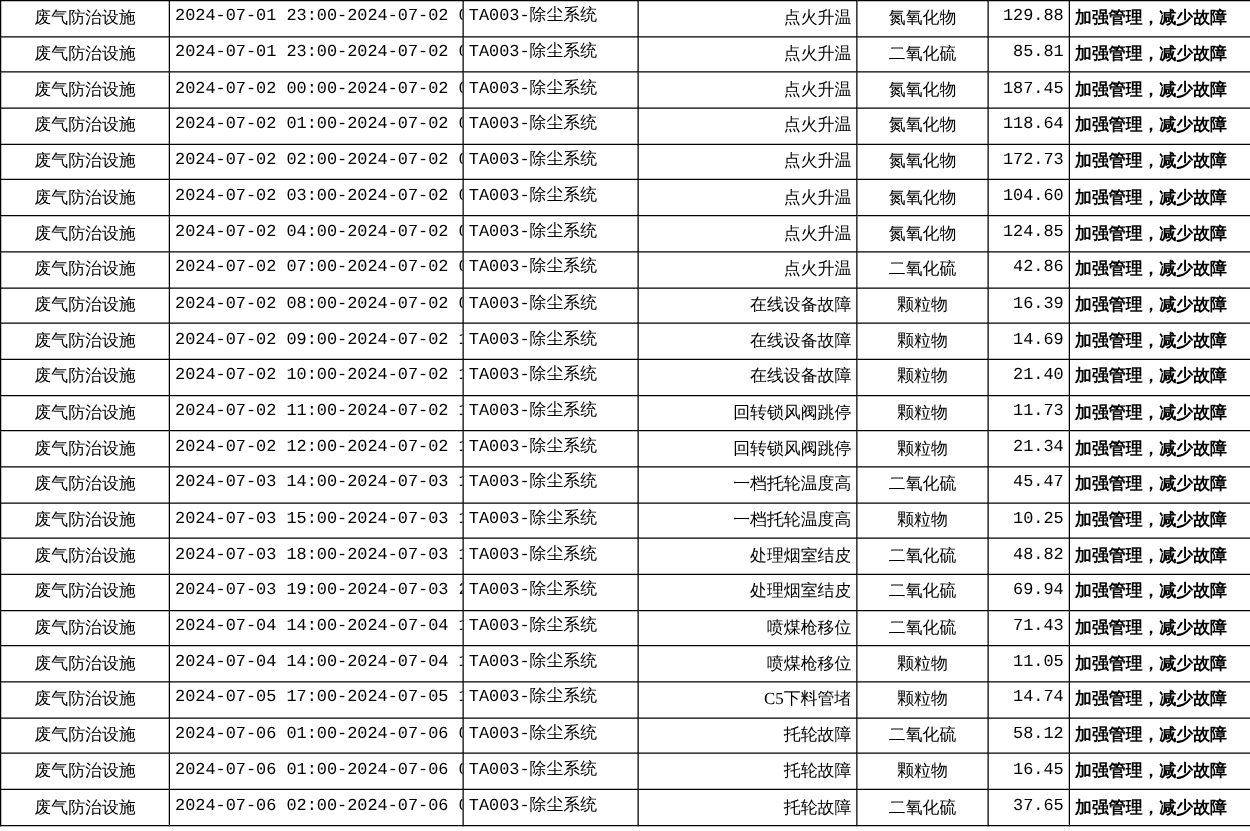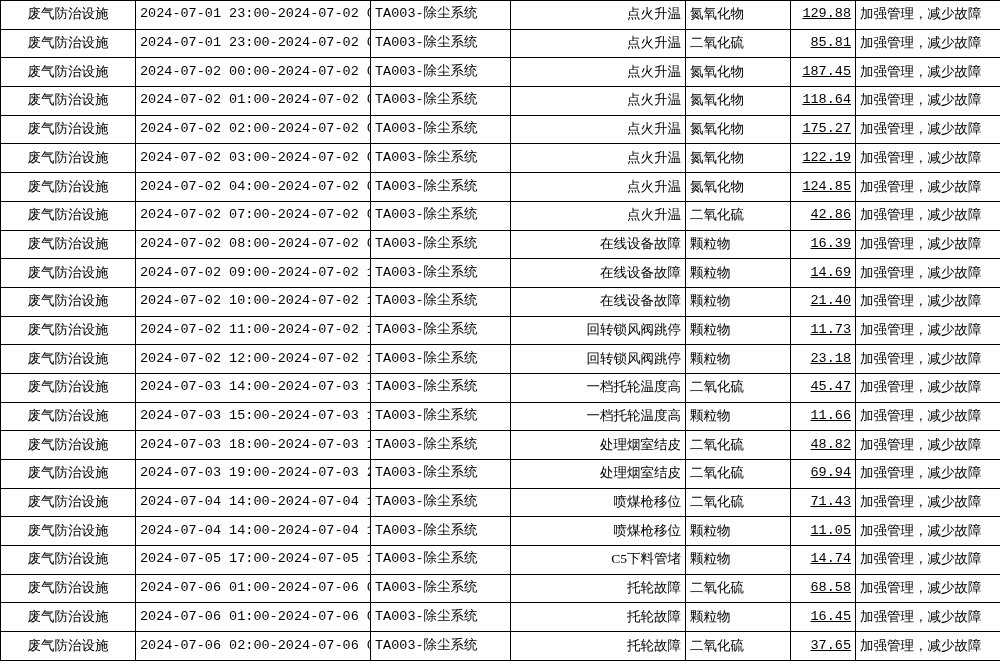--- a/index.html
+++ b/index.html
@@ -44,27 +44,27 @@
   col.c-system   { width: 140px; }
   col.c-reason   { width: 175px; }
   col.c-pollutant{ width: 105px; }
   col.c-value    { width: 65px; }
   col.c-measure  { width: 145px; }
 
   td.facility  { text-align: center; }
   td.period    { text-align: center; font-family: "Liberation Mono", "DejaVu Sans Mono", monospace; font-size: 13px; letter-spacing: 0px; }
   td.system    { text-align: left; font-family: "Liberation Mono", "DejaVu Sans Mono", monospace; font-size: 12.5px; }
   td.reason    { text-align: right; }
-  td.pollutant { text-align: left; }
-  td.value     { text-align: right; padding-right: 10px; font-family: "Liberation Mono", "DejaVu Sans Mono", monospace; font-size: 13px; text-decoration: underline; }
+  td.pollutant { text-align: center; }
+  td.value     { text-align: right; padding-right: 10px; font-family: "Liberation Mono", "DejaVu Sans Mono", monospace; font-size: 13px; }
   td.measure   { text-align: left; padding-left: 6px; }
 
   
   table.data-table tr td:first-child { border-left: 1px solid #000; }
-  table.data-table tr td:last-child { border-right: none; }
+  table.data-table tr td:last-child { border-right: none; font-weight: bold; }
 </style>
 </head>
 <body>
 
 <div class="sheet">
   <table class="data-table">
     <colgroup>
       <col class="c-facility">
       <col class="c-period">
       <col class="c-system">
@@ -109,30 +109,30 @@
           <td class="pollutant">氮氧化物</td>
           <td class="value">118.64</td>
           <td class="measure">加强管理，减少故障</td>
         </tr>
         <tr>
           <td class="facility">废气防治设施</td>
           <td class="period">2024-07-02 02:00-2024-07-02 03:00</td>
           <td class="system">TA003-除尘系统</td>
           <td class="reason">点火升温</td>
           <td class="pollutant">氮氧化物</td>
-          <td class="value">175.27</td>
+          <td class="value">172.73</td>
           <td class="measure">加强管理，减少故障</td>
         </tr>
         <tr>
           <td class="facility">废气防治设施</td>
           <td class="period">2024-07-02 03:00-2024-07-02 04:00</td>
           <td class="system">TA003-除尘系统</td>
           <td class="reason">点火升温</td>
           <td class="pollutant">氮氧化物</td>
-          <td class="value">122.19</td>
+          <td class="value">104.60</td>
           <td class="measure">加强管理，减少故障</td>
         </tr>
         <tr>
           <td class="facility">废气防治设施</td>
           <td class="period">2024-07-02 04:00-2024-07-02 05:00</td>
           <td class="system">TA003-除尘系统</td>
           <td class="reason">点火升温</td>
           <td class="pollutant">氮氧化物</td>
           <td class="value">124.85</td>
           <td class="measure">加强管理，减少故障</td>
@@ -181,39 +181,39 @@
           <td class="pollutant">颗粒物</td>
           <td class="value">11.73</td>
           <td class="measure">加强管理，减少故障</td>
         </tr>
         <tr>
           <td class="facility">废气防治设施</td>
           <td class="period">2024-07-02 12:00-2024-07-02 13:00</td>
           <td class="system">TA003-除尘系统</td>
           <td class="reason">回转锁风阀跳停</td>
           <td class="pollutant">颗粒物</td>
-          <td class="value">23.18</td>
+          <td class="value">21.34</td>
           <td class="measure">加强管理，减少故障</td>
         </tr>
         <tr>
           <td class="facility">废气防治设施</td>
           <td class="period">2024-07-03 14:00-2024-07-03 15:00</td>
           <td class="system">TA003-除尘系统</td>
           <td class="reason">一档托轮温度高</td>
           <td class="pollutant">二氧化硫</td>
           <td class="value">45.47</td>
           <td class="measure">加强管理，减少故障</td>
         </tr>
         <tr>
           <td class="facility">废气防治设施</td>
           <td class="period">2024-07-03 15:00-2024-07-03 16:00</td>
           <td class="system">TA003-除尘系统</td>
           <td class="reason">一档托轮温度高</td>
           <td class="pollutant">颗粒物</td>
-          <td class="value">11.66</td>
+          <td class="value">10.25</td>
           <td class="measure">加强管理，减少故障</td>
         </tr>
         <tr>
           <td class="facility">废气防治设施</td>
           <td class="period">2024-07-03 18:00-2024-07-03 19:00</td>
           <td class="system">TA003-除尘系统</td>
           <td class="reason">处理烟室结皮</td>
           <td class="pollutant">二氧化硫</td>
           <td class="value">48.82</td>
           <td class="measure">加强管理，减少故障</td>
@@ -253,21 +253,21 @@
           <td class="pollutant">颗粒物</td>
           <td class="value">14.74</td>
           <td class="measure">加强管理，减少故障</td>
         </tr>
         <tr>
           <td class="facility">废气防治设施</td>
           <td class="period">2024-07-06 01:00-2024-07-06 02:00</td>
           <td class="system">TA003-除尘系统</td>
           <td class="reason">托轮故障</td>
           <td class="pollutant">二氧化硫</td>
-          <td class="value">68.58</td>
+          <td class="value">58.12</td>
           <td class="measure">加强管理，减少故障</td>
         </tr>
         <tr>
           <td class="facility">废气防治设施</td>
           <td class="period">2024-07-06 01:00-2024-07-06 02:00</td>
           <td class="system">TA003-除尘系统</td>
           <td class="reason">托轮故障</td>
           <td class="pollutant">颗粒物</td>
           <td class="value">16.45</td>
           <td class="measure">加强管理，减少故障</td>

